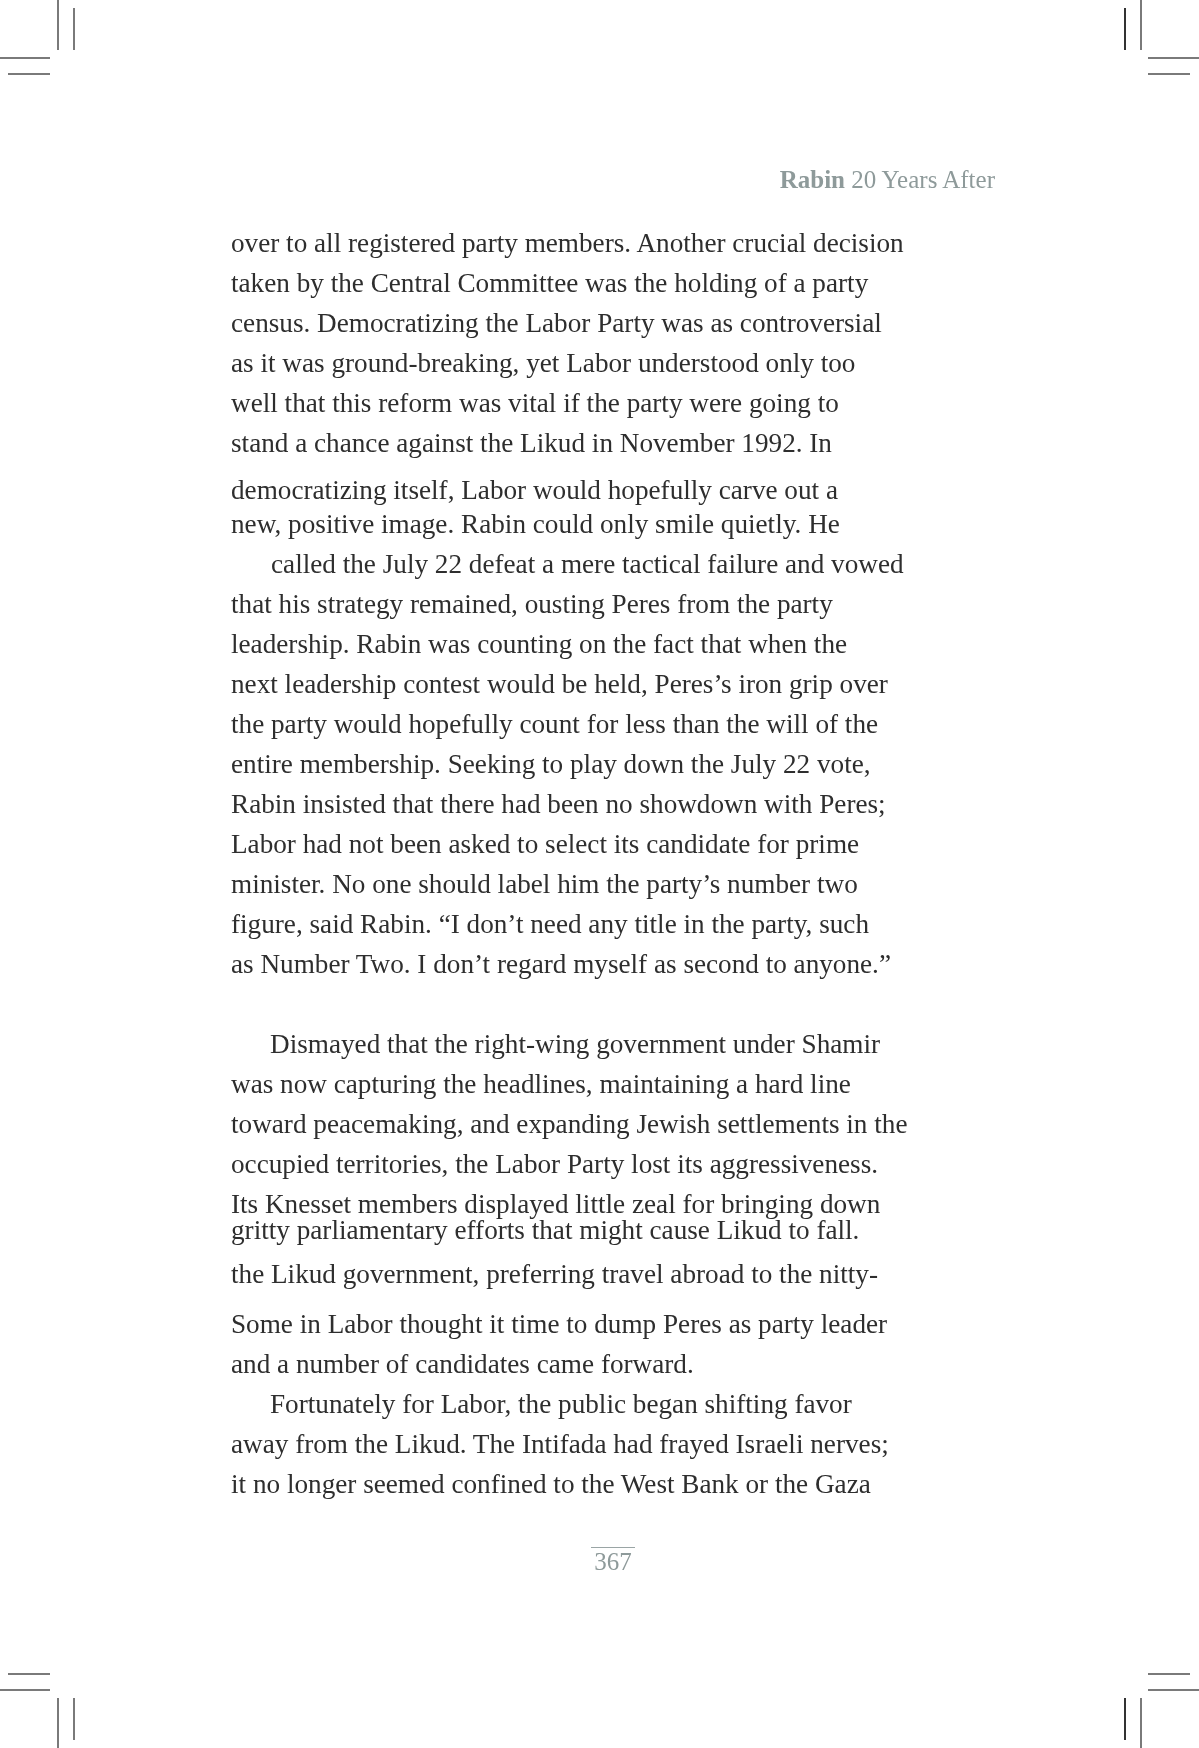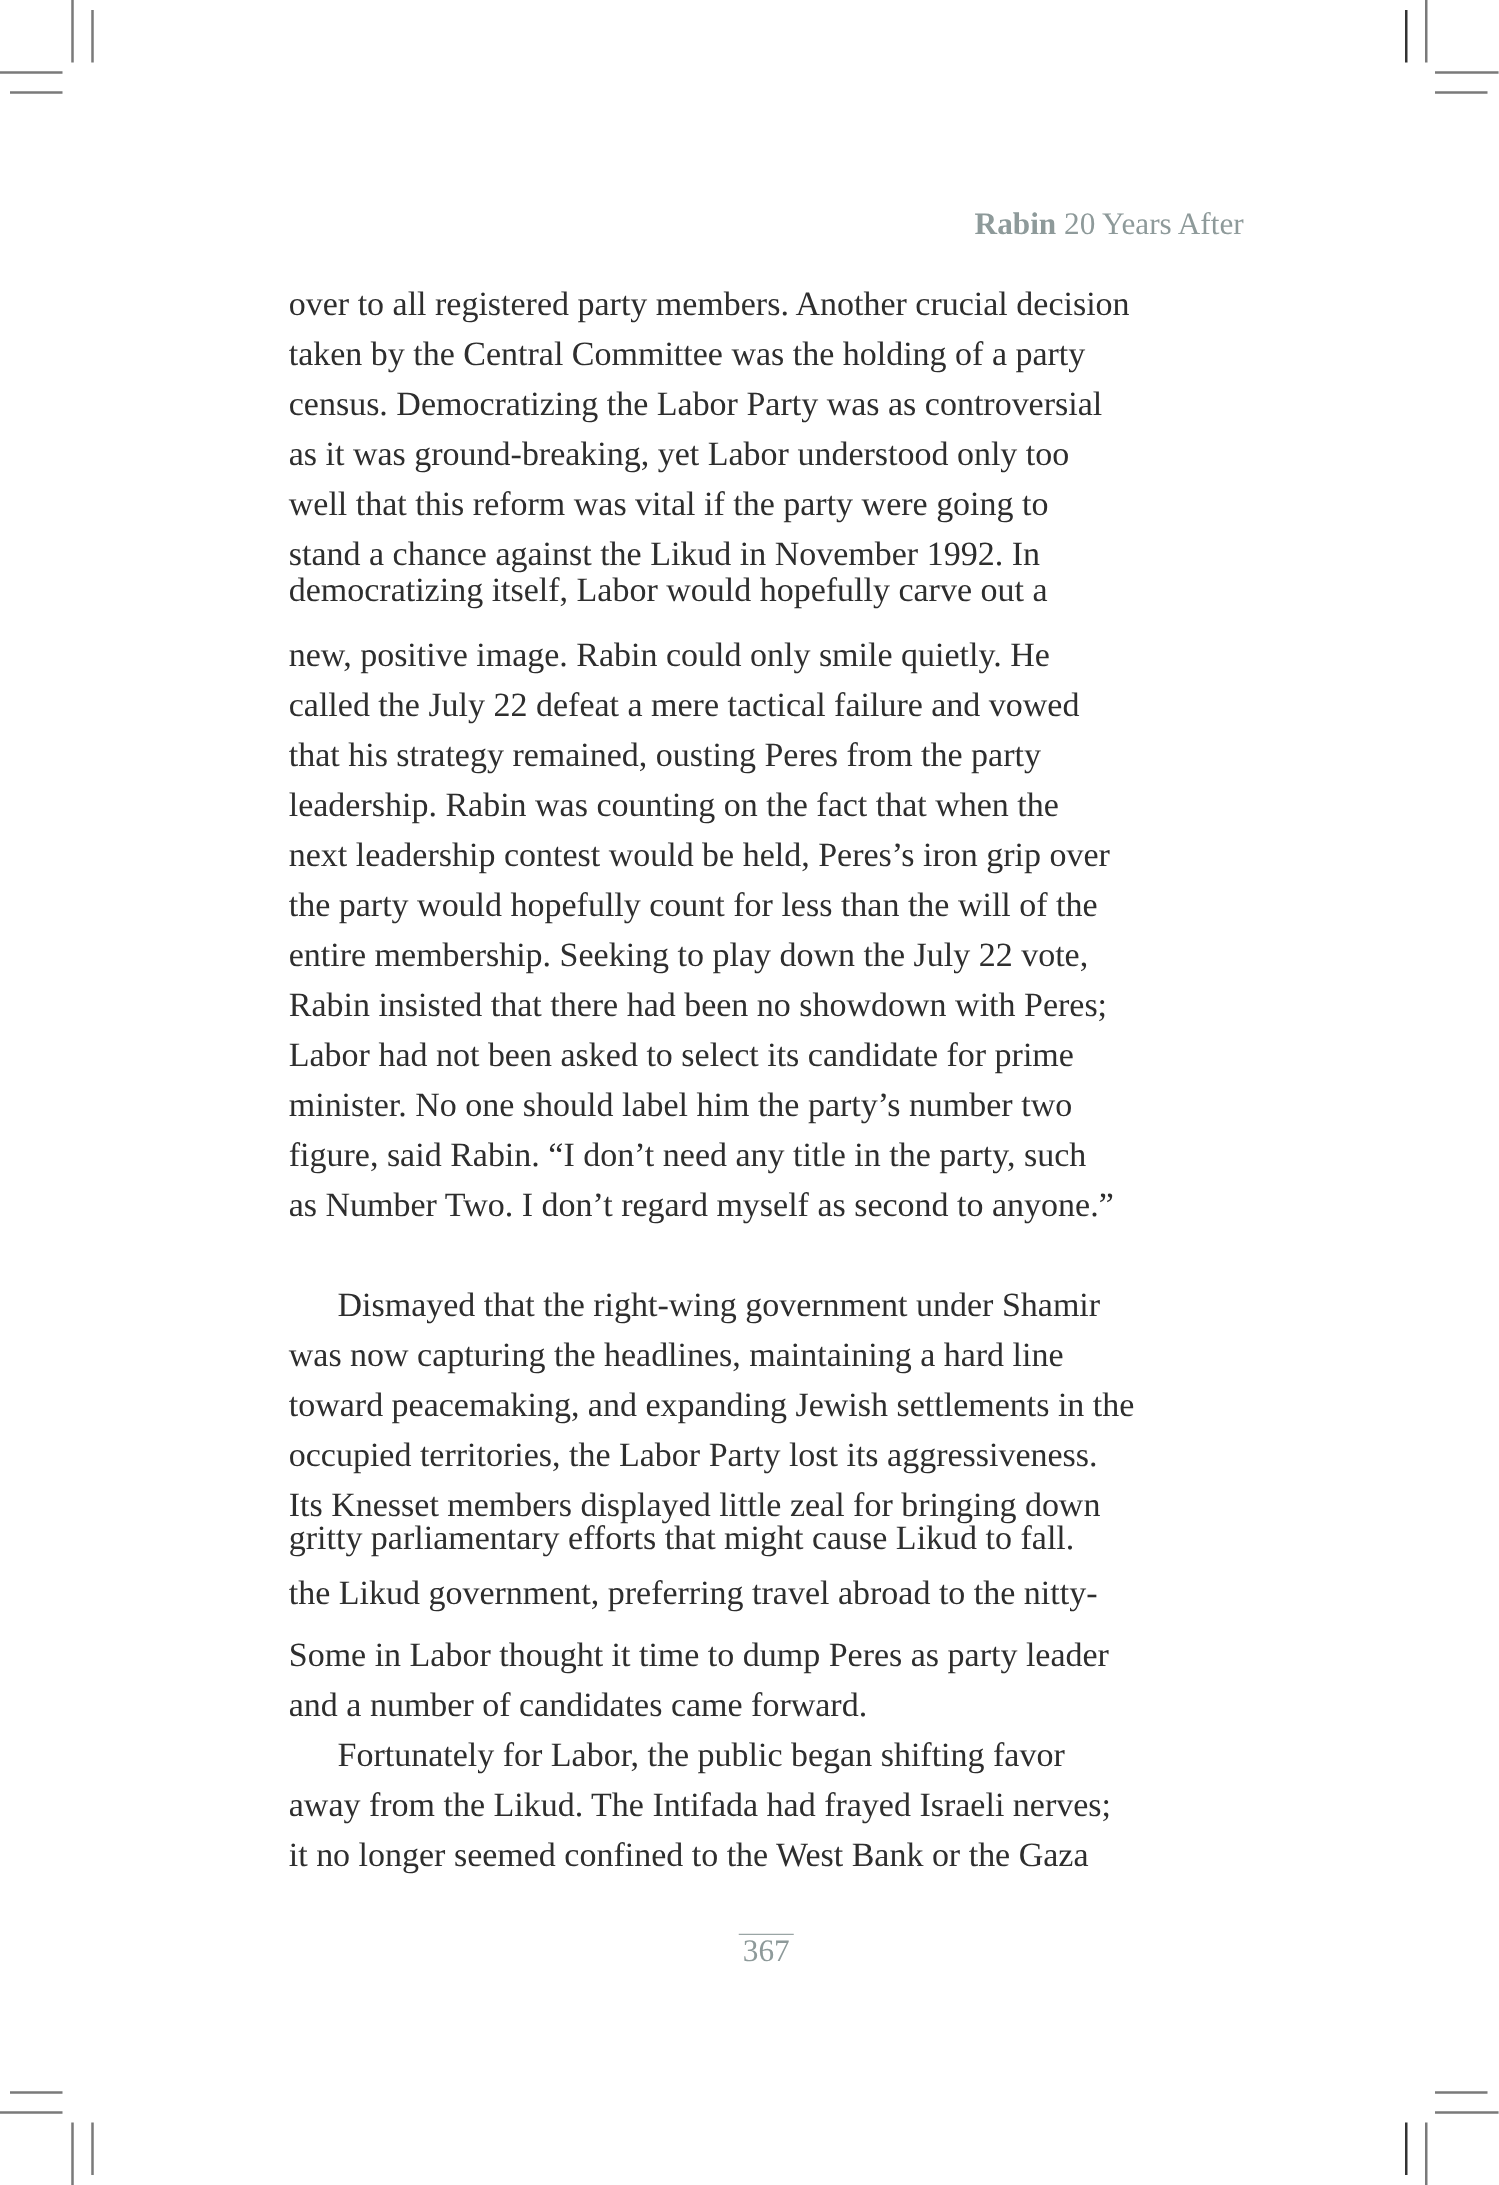--- a/index.html
+++ b/index.html
@@ -38,23 +38,23 @@
 <div class="header"><b>Rabin</b><span> 20 Years After</span></div>
 
 <div>
   <div>
     <div class="line" style="top: 225px; white-space: nowrap; word-spacing: 0px; text-align-last: left; text-align: left;">over to all registered party members. Another crucial decision</div>
     <div class="line" style="top: 265px; white-space: nowrap; word-spacing: 0px; text-align-last: left; text-align: left;">taken by the Central Committee was the holding of a party</div>
     <div class="line" style="top: 305px; white-space: nowrap; word-spacing: 0px; text-align-last: left; text-align: left;">census. Democratizing the Labor Party was as controversial</div>
     <div class="line" style="top: 345px; white-space: nowrap; word-spacing: 0px; text-align-last: left; text-align: left;">as it was ground-breaking, yet Labor understood only too</div>
     <div class="line" style="top: 385px; white-space: nowrap; word-spacing: 0px; text-align-last: left; text-align: left;">well that this reform was vital if the party were going to</div>
     <div class="line" style="top: 425px; white-space: nowrap; word-spacing: 0px; text-align-last: left; text-align: left;">stand a chance against the Likud in November 1992. In</div>
-    <div class="line" style="top: 454px; white-space: nowrap; word-spacing: 0px; text-align-last: left; text-align: left;">democratizing itself, Labor would hopefully carve out a</div>
+    <div class="line" style="top: 472px; white-space: nowrap; word-spacing: 0px; text-align-last: left; text-align: left;">democratizing itself, Labor would hopefully carve out a</div>
     <div class="line" style="top: 506px; white-space: nowrap; word-spacing: 0px; text-align-last: left; text-align: left;">new, positive image. Rabin could only smile quietly. He</div>
-    <div class="line" style="top: 546px; white-space: nowrap; word-spacing: 0px; text-align-last: left; text-align: center;">called the July 22 defeat a mere tactical failure and vowed</div>
+    <div class="line" style="top: 546px; white-space: nowrap; word-spacing: 0px; text-align-last: left; text-align: center; margin-left: 40px;">called the July 22 defeat a mere tactical failure and vowed</div>
     <div class="line" style="top: 586px; white-space: nowrap; word-spacing: 0px; text-align-last: left; text-align: left;">that his strategy remained, ousting Peres from the party</div>
     <div class="line" style="top: 626px; white-space: nowrap; word-spacing: 0px; text-align-last: left; text-align: left;">leadership. Rabin was counting on the fact that when the</div>
     <div class="line" style="top: 666px; white-space: nowrap; word-spacing: 0px; text-align-last: left; text-align: left;">next leadership contest would be held, Peres’s iron grip over</div>
     <div class="line" style="top: 706px; white-space: nowrap; word-spacing: 0px; text-align-last: left; text-align: left;">the party would hopefully count for less than the will of the</div>
     <div class="line" style="top: 746px; white-space: nowrap; word-spacing: 0px; text-align-last: left; text-align: left;">entire membership. Seeking to play down the July 22 vote,</div>
     <div class="line" style="top: 786px; white-space: nowrap; word-spacing: 0px; text-align-last: left; text-align: left;">Rabin insisted that there had been no showdown with Peres;</div>
     <div class="line" style="top: 826px; white-space: nowrap; word-spacing: 0px; text-align-last: left; text-align: left;">Labor had not been asked to select its candidate for prime</div>
     <div class="line" style="top: 866px; white-space: nowrap; word-spacing: 0px; text-align-last: left; text-align: left;">minister. No one should label him the party’s number two</div>
     <div class="line" style="top: 906px; white-space: nowrap; word-spacing: 0px; text-align-last: left; text-align: left;">figure, said Rabin. “I don’t need any title in the party, such</div>
     <div class="line last" style="top:946px">as Number Two. I don’t regard myself as second to anyone.”</div>

